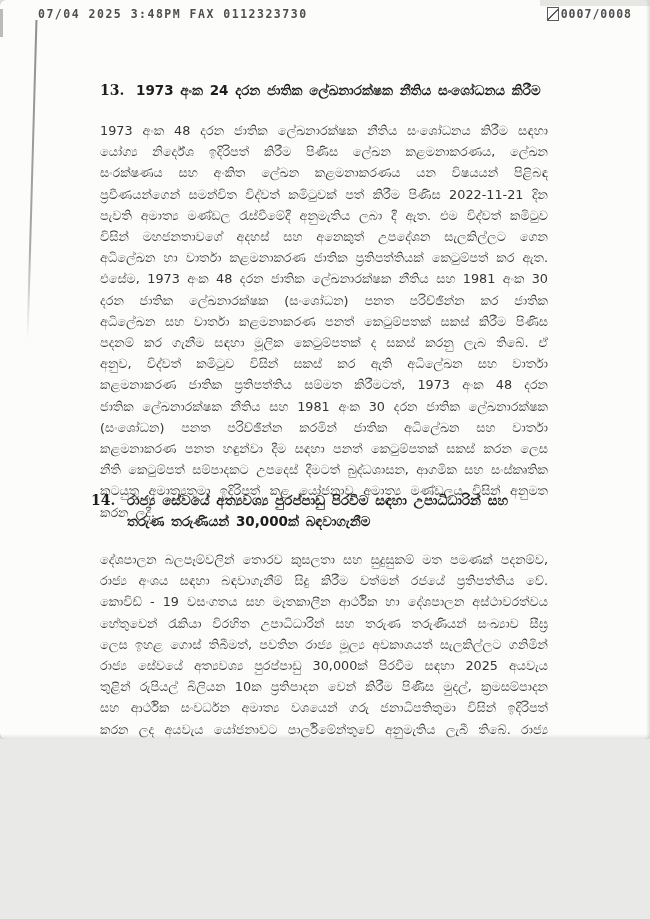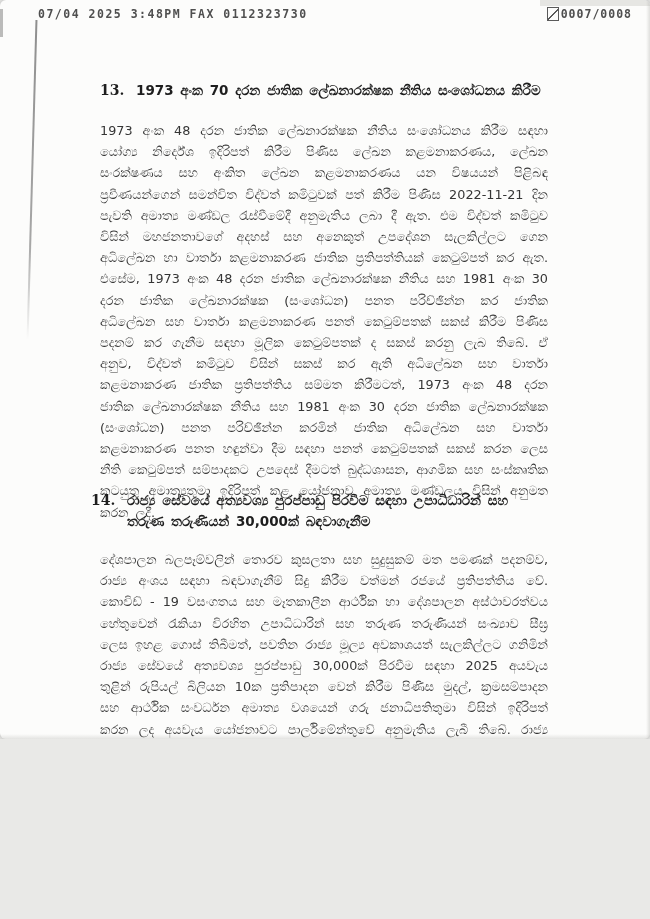--- a/index.html
+++ b/index.html
@@ -160,21 +160,21 @@
   <div class="fax-header">
     <span>07/04 2025 3:48PM  FAX  0112323730</span>
     <span class="fax-counter">
       <span class="doc-icon"></span>
       <span>0007/0008</span>
     </span>
   </div>
 
   <div class="item-heading head-13">
     <span class="item-number">13.</span>
-    <span class="heading-text">1973 අංක 70 දරන ජාතික ලේඛනාරක්ෂක නීතිය සංශෝධනය කිරීම</span>
+    <span class="heading-text">1973 අංක 24 දරන ජාතික ලේඛනාරක්ෂක නීතිය සංශෝධනය කිරීම</span>
   </div>
 
   <div class="content para para-13">1973 අංක 48 දරන ජාතික ලේඛනාරක්ෂක නීතිය සංශෝධනය කිරීම සඳහා යෝග්‍ය නිර්දේශ ඉදිරිපත් කිරීම පිණිස ලේඛන කළමනාකරණය, ලේඛන සංරක්ෂණය සහ අංකිත ලේඛන කළමනාකරණය යන විෂයයන් පිළිබඳ ප්‍රවීණයන්ගෙන් සමන්විත විද්වත් කමිටුවක් පත් කිරීම පිණිස 2022-11-21 දින පැවති අමාත්‍ය මණ්ඩල රැස්වීමේදී අනුමැතිය ලබා දී ඇත. එම විද්වත් කමිටුව විසින් මහජනතාවගේ අදහස් සහ අනෙකුත් උපදේශන සැලකිල්ලට ගෙන අධිලේඛන හා වාර්තා කළමනාකරණ ජාතික ප්‍රතිපත්තියක් කෙටුම්පත් කර ඇත. එසේම, 1973 අංක 48 දරන ජාතික ලේඛනාරක්ෂක නීතිය සහ 1981 අංක 30 දරන ජාතික ලේඛනාරක්ෂක (සංශෝධන) පනත පරිච්ඡින්න කර ජාතික අධිලේඛන සහ වාර්තා කළමනාකරණ පනත් කෙටුම්පතක් සකස් කිරීම පිණිස පදනම් කර ගැනීම සඳහා මූලික කෙටුම්පතක් ද සකස් කරනු ලැබ තිබේ. ඒ අනුව, විද්වත් කමිටුව විසින් සකස් කර ඇති අධිලේඛන සහ වාර්තා කළමනාකරණ ජාතික ප්‍රතිපත්තිය සම්මත කිරීමටත්, 1973 අංක 48 දරන ජාතික ලේඛනාරක්ෂක නීතිය සහ 1981 අංක 30 දරන ජාතික ලේඛනාරක්ෂක (සංශෝධන) පනත පරිච්ඡින්න කරමින් ජාතික අධිලේඛන සහ වාර්තා කළමනාකරණ පනත හඳුන්වා දීම සඳහා පනත් කෙටුම්පතක් සකස් කරන ලෙස නීති කෙටුම්පත් සම්පාදකට උපදෙස් දීමටත් බුද්ධශාසන, ආගමික සහ සංස්කෘතික කටයුතු අමාත්‍යතුමා ඉදිරිපත් කළ යෝජනාව අමාත්‍ය මණ්ඩලය විසින් අනුමත කරන ලදී.</div>
 
   <div class="item-heading head-14">
     <span class="item-number">14.</span>
     <span class="heading-text">රාජ්‍ය සේවයේ අත්‍යවශ්‍ය පුරප්පාඩු පිරවීම සඳහා උපාධිධාරින් සහ තරුණ තරුණියන් 30,000ක් බඳවාගැනීම</span>
   </div>
 
   <div class="content para para-14">දේශපාලන බලපෑම්වලින් තොරව කුසලතා සහ සුදුසුකම් මත පමණක් පදනම්ව, රාජ්‍ය අංශය සඳහා බඳවාගැනීම් සිදු කිරීම වත්මන් රජයේ ප්‍රතිපත්තිය වේ. කොවිඩ් - 19 වසංගතය සහ මෑතකාලීන ආර්ථික හා දේශපාලන අස්ථාවරත්වය හේතුවෙන් රැකියා විරහිත උපාධිධාරින් සහ තරුණ තරුණියන් සංඛ්‍යාව සීඝ්‍ර ලෙස ඉහළ ගොස් තිබීමත්, පවතින රාජ්‍ය මූල්‍ය අවකාශයත් සැලකිල්ලට ගනිමින් රාජ්‍ය සේවයේ අත්‍යවශ්‍ය පුරප්පාඩු 30,000ක් පිරවීම සඳහා 2025 අයවැය තුළින් රුපියල් බිලියන 10ක ප්‍රතිපාදන වෙන් කිරීම පිණිස මුදල්, ක්‍රමසම්පාදන සහ ආර්ථික සංවර්ධන අමාත්‍ය වශයෙන් ගරු ජනාධිපතිතුමා විසින් ඉදිරිපත් කරන ලද අයවැය යෝජනාවට පාර්ලිමේන්තුවේ අනුමැතිය ලැබී තිබේ. රාජ්‍ය සේවයේ විවිධ ආයතනවල කාර්යමණ්ඩල නැවත සමාලෝචනය කර, අත්‍යවශ්‍ය බඳවාගැනීම් සිදු කිරීම පිණිස නිර්දේශ ඉදිරිපත් කිරීම සඳහා අග්‍රාමාත්‍ය ලේකම්ගේ ප්‍රධානත්වයෙන් නිලධාරි කමිටුවක් පත් කර ඇත. එම කමිටුව විසින් ඉදිරිපත් කරන ලද නිර්දේශ මත පදනම්ව මේ වන විට රාජ්‍ය සේවයේ නව බඳවාගැනීම 18,853ක් සඳහා අමාත්‍ය</div>

